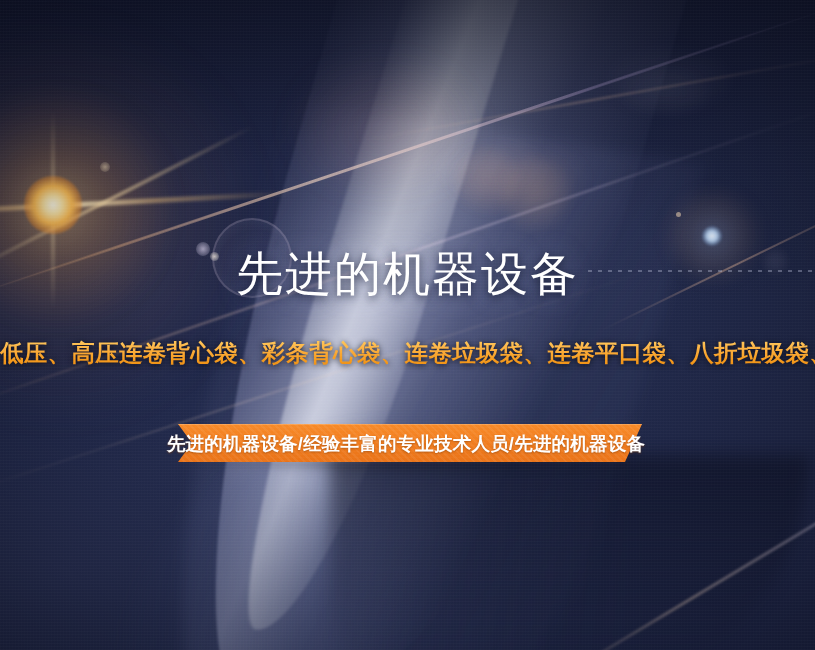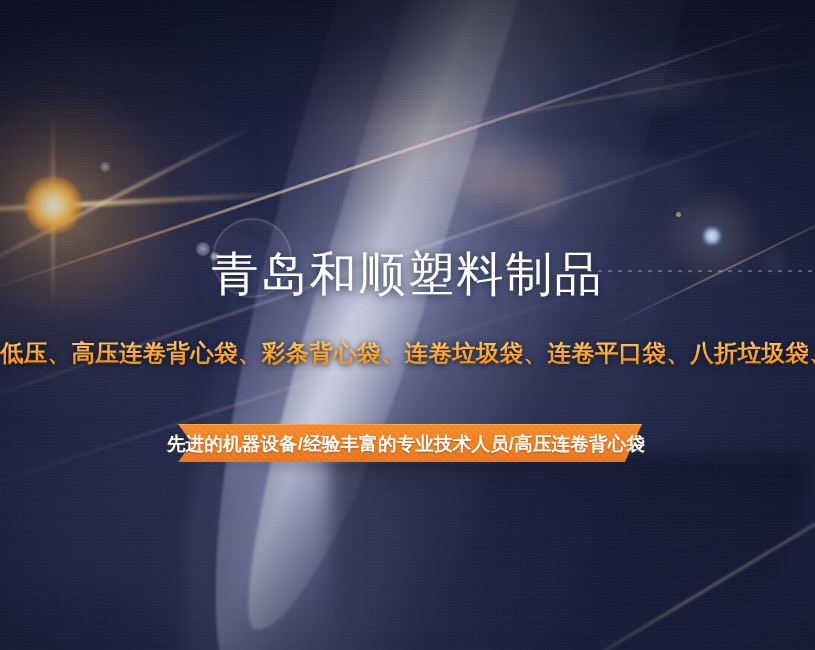--- a/index.html
+++ b/index.html
@@ -411,25 +411,25 @@
 
   <div class="flare2-glow"></div>
   <div class="flare2-core"></div>
   <div class="flare2-dot"></div>
   <div class="flare2-ghost"></div>
 
   <div class="bg-vignette"></div>
 
   <div class="dotted-rule"></div>
 
-  <div class="title">青岛和顺塑料制品</div>
+  <div class="title">先进的机器设备</div>
 
   <div class="prod-line prod-line-1">低压、高压连卷背心袋、彩条背心袋、连卷垃圾袋、连卷平口袋、八折垃圾袋、</div>
 
   <div class="ribbon-wrap">
     <div class="ribbon-shadow"></div>
     <div class="ribbon"></div>
     <div class="ribbon-hatch"></div>
-    <div class="ribbon-label">先进的机器设备/经验丰富的专业技术人员/高压连卷背心袋</div>
+    <div class="ribbon-label">先进的机器设备/经验丰富的专业技术人员/先进的机器设备</div>
   </div>
 
   <div class="grain"></div>
 </div>
 
 </body></html>

